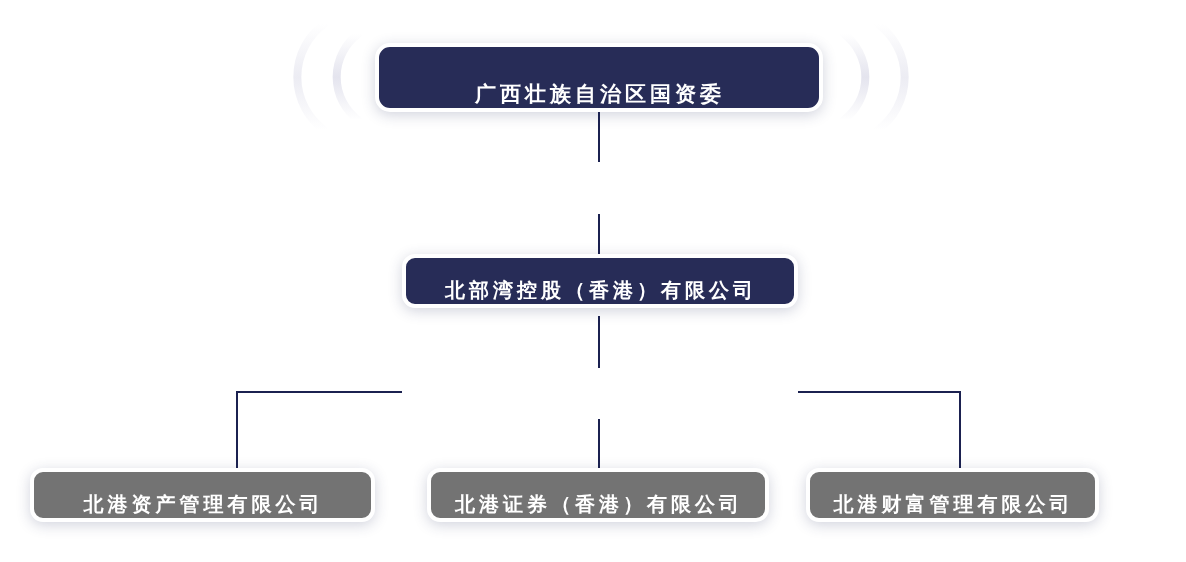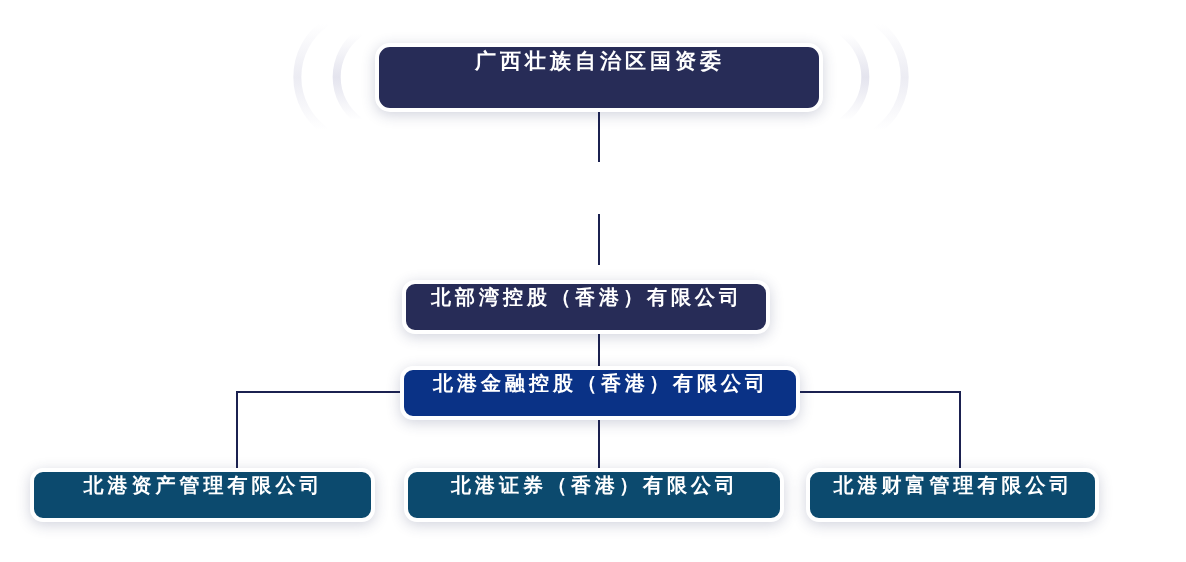--- a/index.html
+++ b/index.html
@@ -31,38 +31,38 @@
   .hR { left: 798px; top: 391px; width: 163px; }
   .vR { left: 959px; top: 391px; height: 78px; }
   
   .node {
     position: absolute;
     box-sizing: border-box;
     border: 4px solid #ffffff;
     border-radius: 13px;
     box-shadow: 0 3px 14px rgba(45, 55, 100, 0.22);
     display: flex;
-    align-items: flex-start;
+    align-items: flex-end;
     justify-content: center;
     color: #ffffff;
     font-weight: bold;
     font-size: 20px;
     letter-spacing: 4px;
     padding-left: 2px; 
     white-space: nowrap;
   }
   .navy  { background: #272c57; }
   .royal { background: #0a3286; }
-  .sky   { background: #0c4a6e; }
+  .sky   { background: #737373; }
   .n1 { left: 375px; top:  43px; width: 448px; height: 69px; font-size: 21px; border-radius: 15px; }
   .n2 { left: 402px; top: 160px; width: 396px; height: 55px; }
-  .n3 { left: 402px; top: 280px; width: 368px; height: 54px; }
+  .n3 { left: 402px; top: 254px; width: 396px; height: 54px; }
   .n4 { left: 400px; top: 366px; width: 400px; height: 54px; }
   .n5 { left:  30px; top: 468px; width: 345px; height: 54px; }
-  .n6 { left: 404px; top: 468px; width: 380px; height: 54px; }
+  .n6 { left: 427px; top: 468px; width: 342px; height: 54px; }
   .n7 { left: 806px; top: 468px; width: 293px; height: 54px; }
   
   .arcs {
     position: absolute;
     top: 16px;
     width: 84px;
     height: 122px;
     pointer-events: none;
   }
   .arcs-left  { left: 288px; }
@@ -97,23 +97,20 @@
   <div class="line v vL"></div>
   <div class="line h hR"></div>
   <div class="line v vR"></div>
 
   <div class="node navy n1">
     <span>广西壮族自治区国资委</span>
   </div>
   <div class="node navy n3">
     <span>北部湾控股（香港）有限公司</span>
   </div>
-  <div class="node royal n4">
-    <span>北港金融控股（香港）有限公司</span>
-  </div>
   <div class="node sky n5">
     <span>北港资产管理有限公司</span>
   </div>
   <div class="node sky n6">
     <span>北港证券（香港）有限公司</span>
   </div>
   <div class="node sky n7">
     <span>北港财富管理有限公司</span>
   </div>
 

